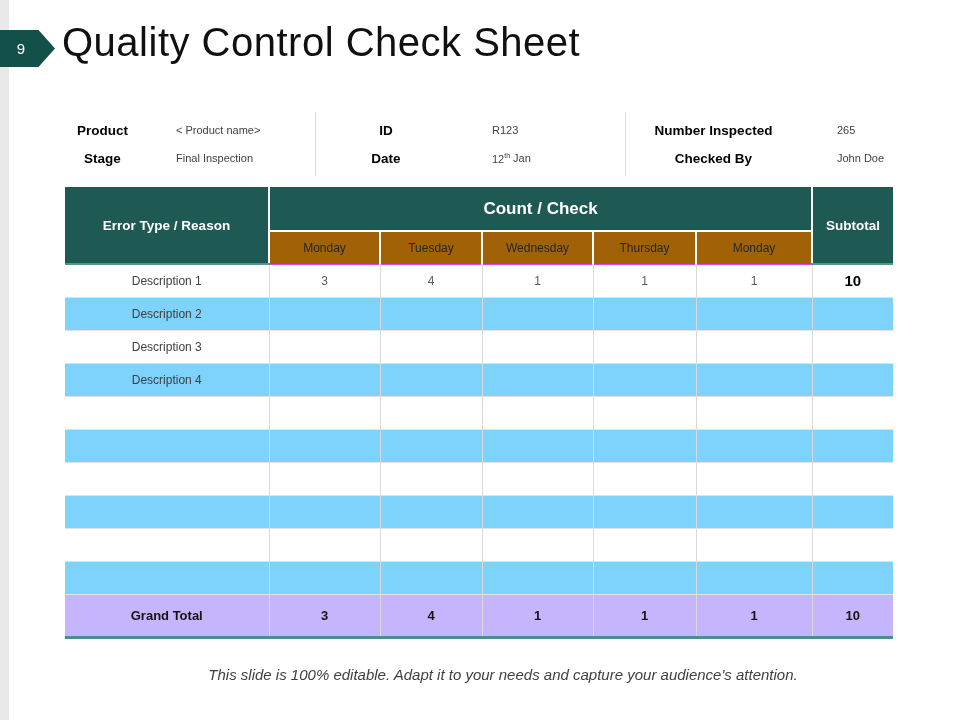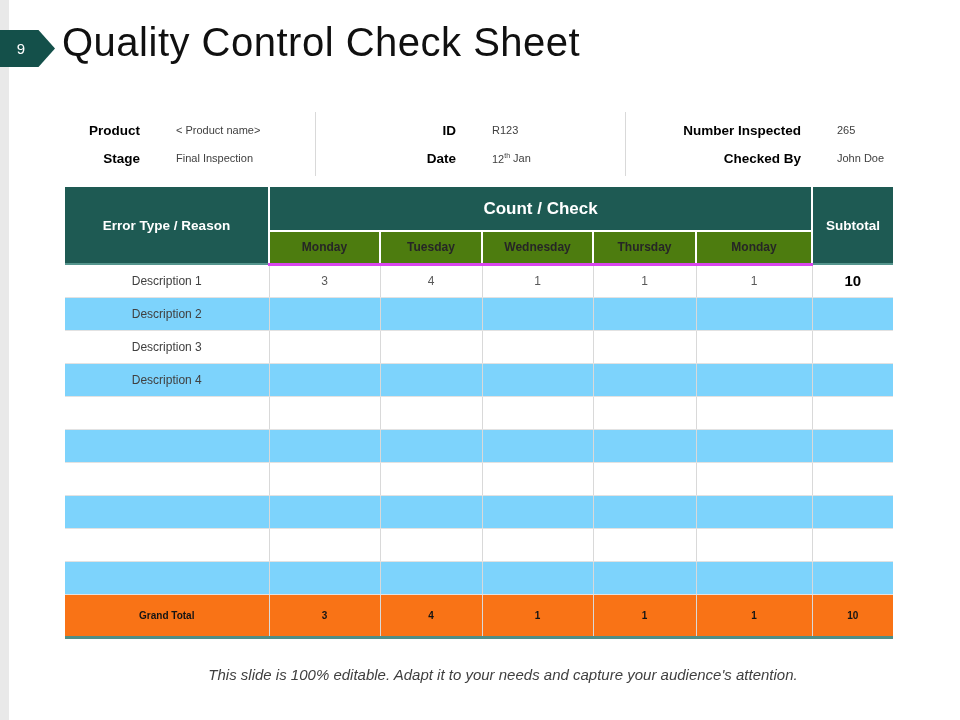--- a/index.html
+++ b/index.html
@@ -18,49 +18,49 @@
   .title{
     position:absolute; left:62px; top:20px; font-size:40px; font-weight:400;
     color:#101010; letter-spacing:.5px; white-space:nowrap;
   }
   
   .info{ position:absolute; left:65px; top:112px; width:828px; height:64px; display:flex; }
   .info-group{ display:flex; flex-direction:column; justify-content:center; }
   .info-group.g2, .info-group.g3{ border-left:1px solid #d9d9d9; }
   .g1{ width:250px; } .g2{ width:310px; } .g3{ width:268px; }
   .info-row{ display:flex; align-items:center; height:28px; }
-  .info-label{ font-weight:700; font-size:13.5px; color:#000; text-align:right; }
+  .info-label{ font-weight:700; font-size:13.5px; color:#000; text-align:center; }
   .g1 .info-label{ width:75px; } .g2 .info-label{ width:140px; } .g3 .info-label{ width:175px; }
   .info-value{ margin-left:36px; font-size:11px; color:#404040; white-space:nowrap; }
   .info-value sup{ font-size:7px; }
   .info-value .month{ margin-left:3px; }
   
   table{
     position:absolute; left:65px; top:187px; width:828px;
     border-collapse:collapse; table-layout:fixed;
   }
   th,td{ overflow:hidden; }
   th.teal{ background:#1e5a53; color:#fff; font-weight:700; }
   th.group-h{ font-size:17px; height:44px; border-left:2px solid #fff; border-bottom:2px solid #fff; }
   th.corner-h{ font-size:13.5px; border-bottom:2px solid #55958d; }
   th.subtotal-h{ font-size:13.5px; border-left:2px solid #fff; border-bottom:2px solid #55958d; }
   tr.day-row th{
-    background:#4d7c0f; color:#262626; font-weight:700; font-size:12px; height:33px;
-    border-left:2px solid #fff; border-bottom:3px solid #d946ef;
+    background:#a16207; color:#262626; font-weight:400; font-size:12px; height:33px;
+    border-left:2px solid #fff; border-bottom:1px solid #d946ef;
   }
   tbody td{
     height:33px; text-align:center; font-size:12px; color:#595959;
     border-left:1px solid #d9d9d9; border-bottom:1px solid #e2e2e2; background:#fff;
   }
   tbody td:first-child{ border-left:none; color:#404040; }
   tbody tr.alt td{ background:#7dd3fc; }
   tbody td.subtotal-value{ font-weight:700; color:#000; font-size:15px; }
   tbody tr.grand td{
-    height:43px; font-weight:700; color:#141414; font-size:10px;
-    background:#f97316; border-bottom:3px solid #4f8e87;
+    height:43px; font-weight:700; color:#141414; font-size:13px;
+    background:#c4b5fd; border-bottom:3px solid #4f8e87;
   }
   .footer{
     position:absolute; left:0; right:0; top:666px; text-align:center;
     font-style:italic; font-size:15px; color:#3f3f3f; padding-left:46px;
   }
 </style>
 </head>
 <body>
 
 <div class="slide">

